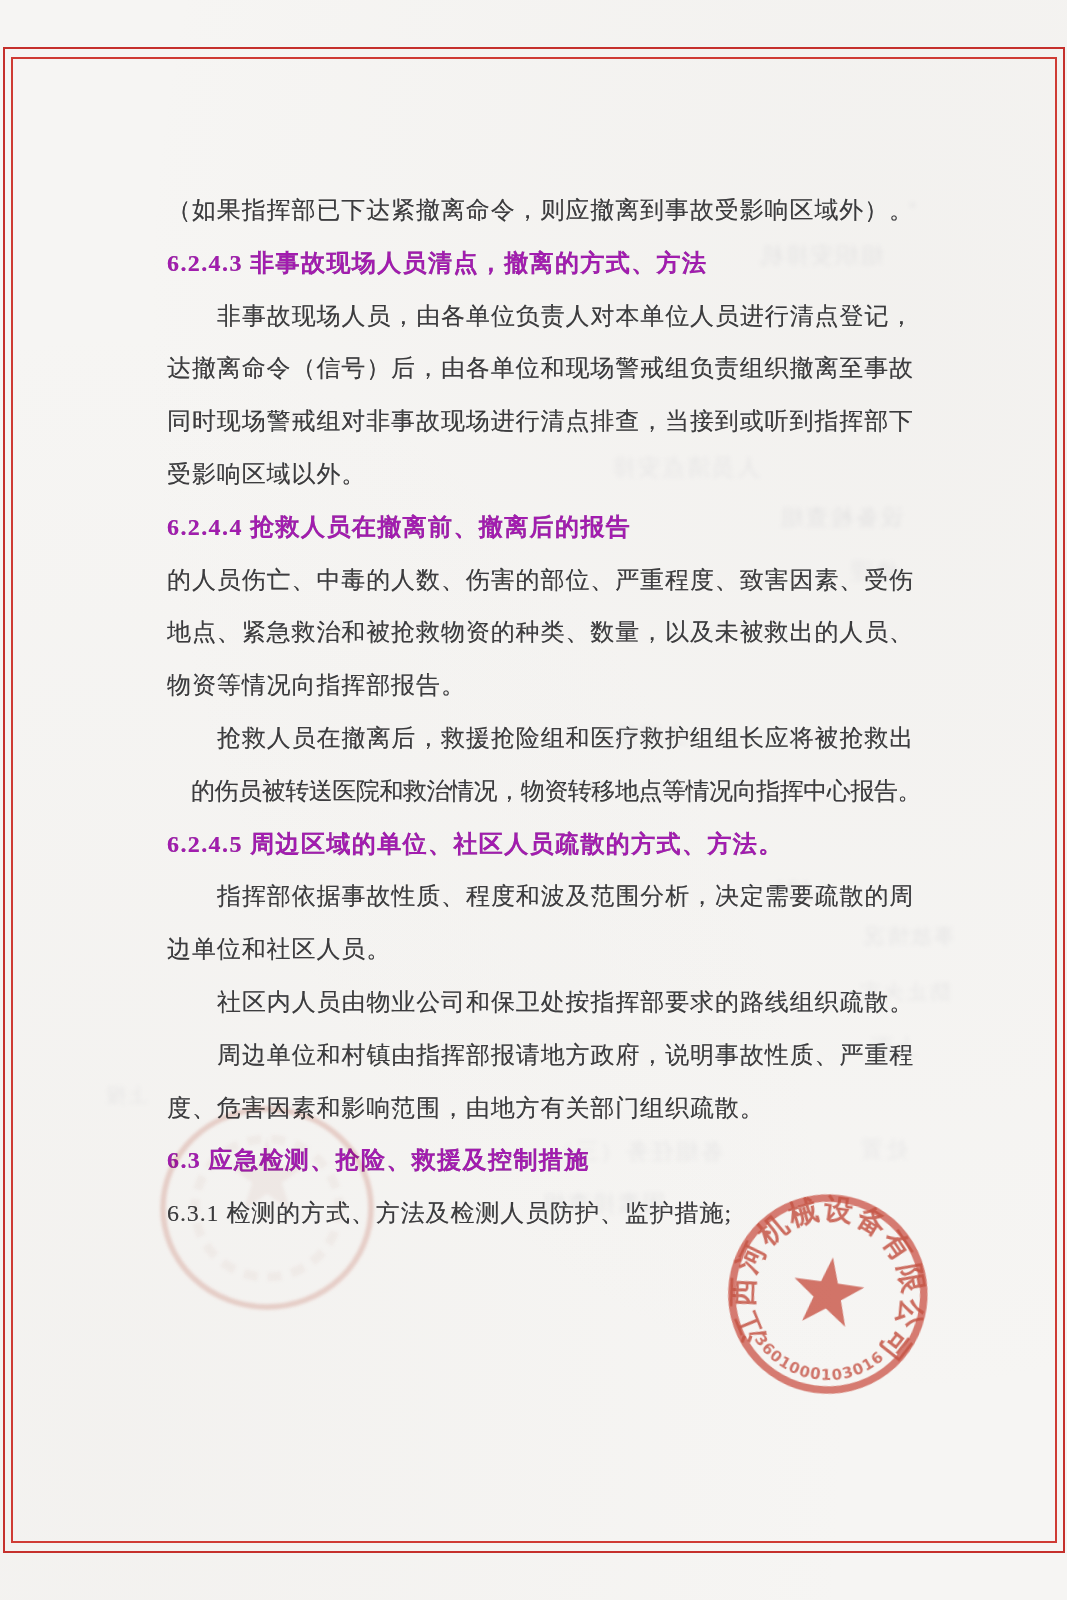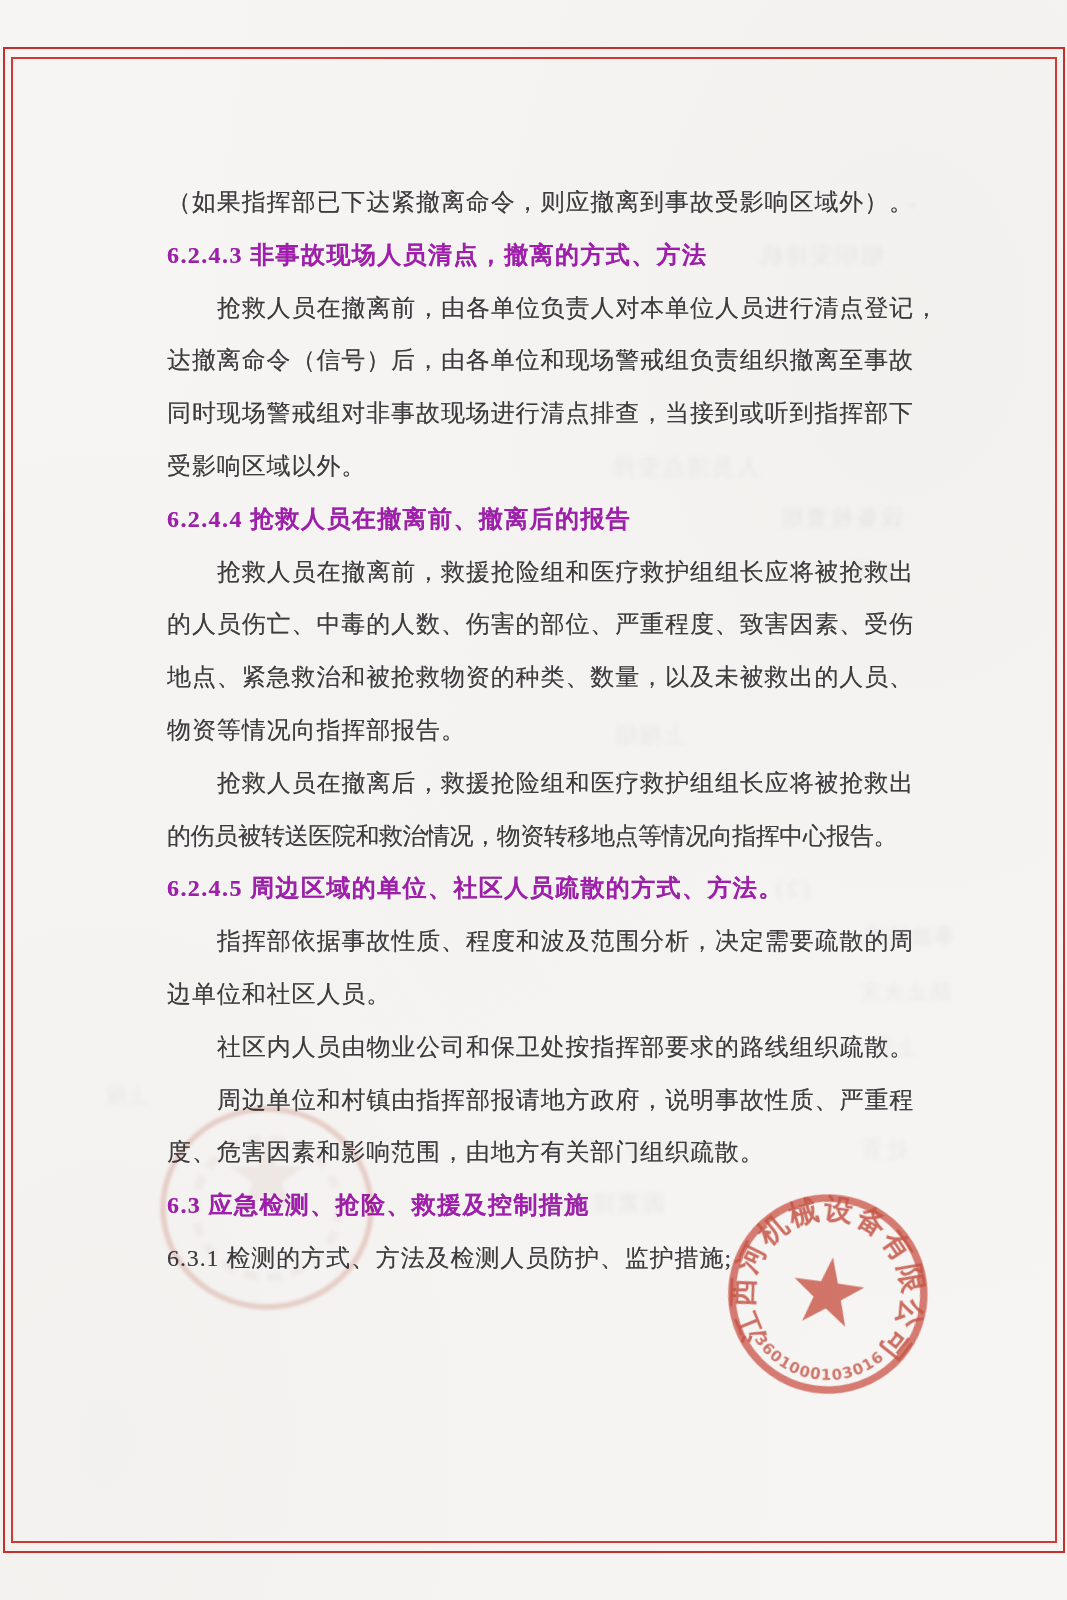--- a/index.html
+++ b/index.html
@@ -13,31 +13,31 @@
     position:absolute;inset:0;pointer-events:none;
     background:
       radial-gradient(ellipse at 85% 20%, rgba(210,205,200,0.10), transparent 60%),
       radial-gradient(ellipse at 10% 90%, rgba(215,210,205,0.10), transparent 55%);
   }
   .frame{position:absolute;pointer-events:none;}
   .frame-outer{left:3px;top:47px;width:1058px;height:1502px;border:2px solid #c5302c;}
   .frame-inner{left:11px;top:57px;width:1042px;height:1482px;border:2px solid #cf3b34;}
 
   .textblock{
-    position:absolute;left:167px;top:176px;width:752px;
+    position:absolute;left:167px;top:184px;width:752px;
     color:#3c3c3e;
   }
   .line{
     height:52.8px;line-height:52.8px;white-space:nowrap;
     font-size:24px;letter-spacing:0.9px;
     text-shadow:0 0 0.6px rgba(70,70,72,0.55);
   }
   .h{font-weight:700;letter-spacing:1.4px;color:#a21caf;}
   .indent{text-indent:50px;}
-  .tight{letter-spacing:-0.45px;}
+  .tight{letter-spacing:-0.45px;margin-left:24px;}
 
   
   .ghost{
     position:absolute;color:#8d8f9b;font-size:23px;letter-spacing:2px;
     filter:blur(2.3px);transform:scaleX(-1);white-space:nowrap;pointer-events:none;
   }
 
   .stamp{position:absolute;mix-blend-mode:multiply;pointer-events:none;}
   .stamp-main{left:717px;top:1190px;transform:rotate(8deg);opacity:0.88;}
   .stamp-faint{left:152px;top:1096px;opacity:0.9;}
@@ -46,26 +46,25 @@
 <body>
 
 <div class="scan-tint"></div>
 
 <div class="frame frame-outer"></div>
 <div class="frame frame-inner"></div>
 
 <div class="textblock">
   <div class="line">（如果指挥部已下达紧撤离命令，则应撤离到事故受影响区域外）。</div>
   <div class="line h">6.2.4.3 非事故现场人员清点，撤离的方式、方法</div>
-  <div class="line indent">抢救人员在撤离前，由各单位负责人对本单位人员进行清点登记，</div>
+  <div class="line indent">非事故现场人员，由各单位负责人对本单位人员进行清点登记，</div>
   <div class="line">达撤离命令（信号）后，由各单位和现场警戒组负责组织撤离至事故</div>
   <div class="line">同时现场警戒组对非事故现场进行清点排查，当接到或听到指挥部下</div>
   <div class="line">受影响区域以外。</div>
   <div class="line h">6.2.4.4 抢救人员在撤离前、撤离后的报告</div>
-  <div class="line indent">抢救人员在撤离前，救援抢险组和医疗救护组组长应将被抢救出</div>
   <div class="line">的人员伤亡、中毒的人数、伤害的部位、严重程度、致害因素、受伤</div>
   <div class="line">地点、紧急救治和被抢救物资的种类、数量，以及未被救出的人员、</div>
   <div class="line">物资等情况向指挥部报告。</div>
   <div class="line indent">抢救人员在撤离后，救援抢险组和医疗救护组组长应将被抢救出</div>
   <div class="line tight">的伤员被转送医院和救治情况，物资转移地点等情况向指挥中心报告。</div>
   <div class="line h">6.2.4.5 周边区域的单位、社区人员疏散的方式、方法。</div>
   <div class="line indent">指挥部依据事故性质、程度和波及范围分析，决定需要疏散的周</div>
   <div class="line">边单位和社区人员。</div>
   <div class="line indent">社区内人员由物业公司和保卫处按指挥部要求的路线组织疏散。</div>
   <div class="line indent">周边单位和村镇由指挥部报请地方政府，说明事故性质、严重程</div>

